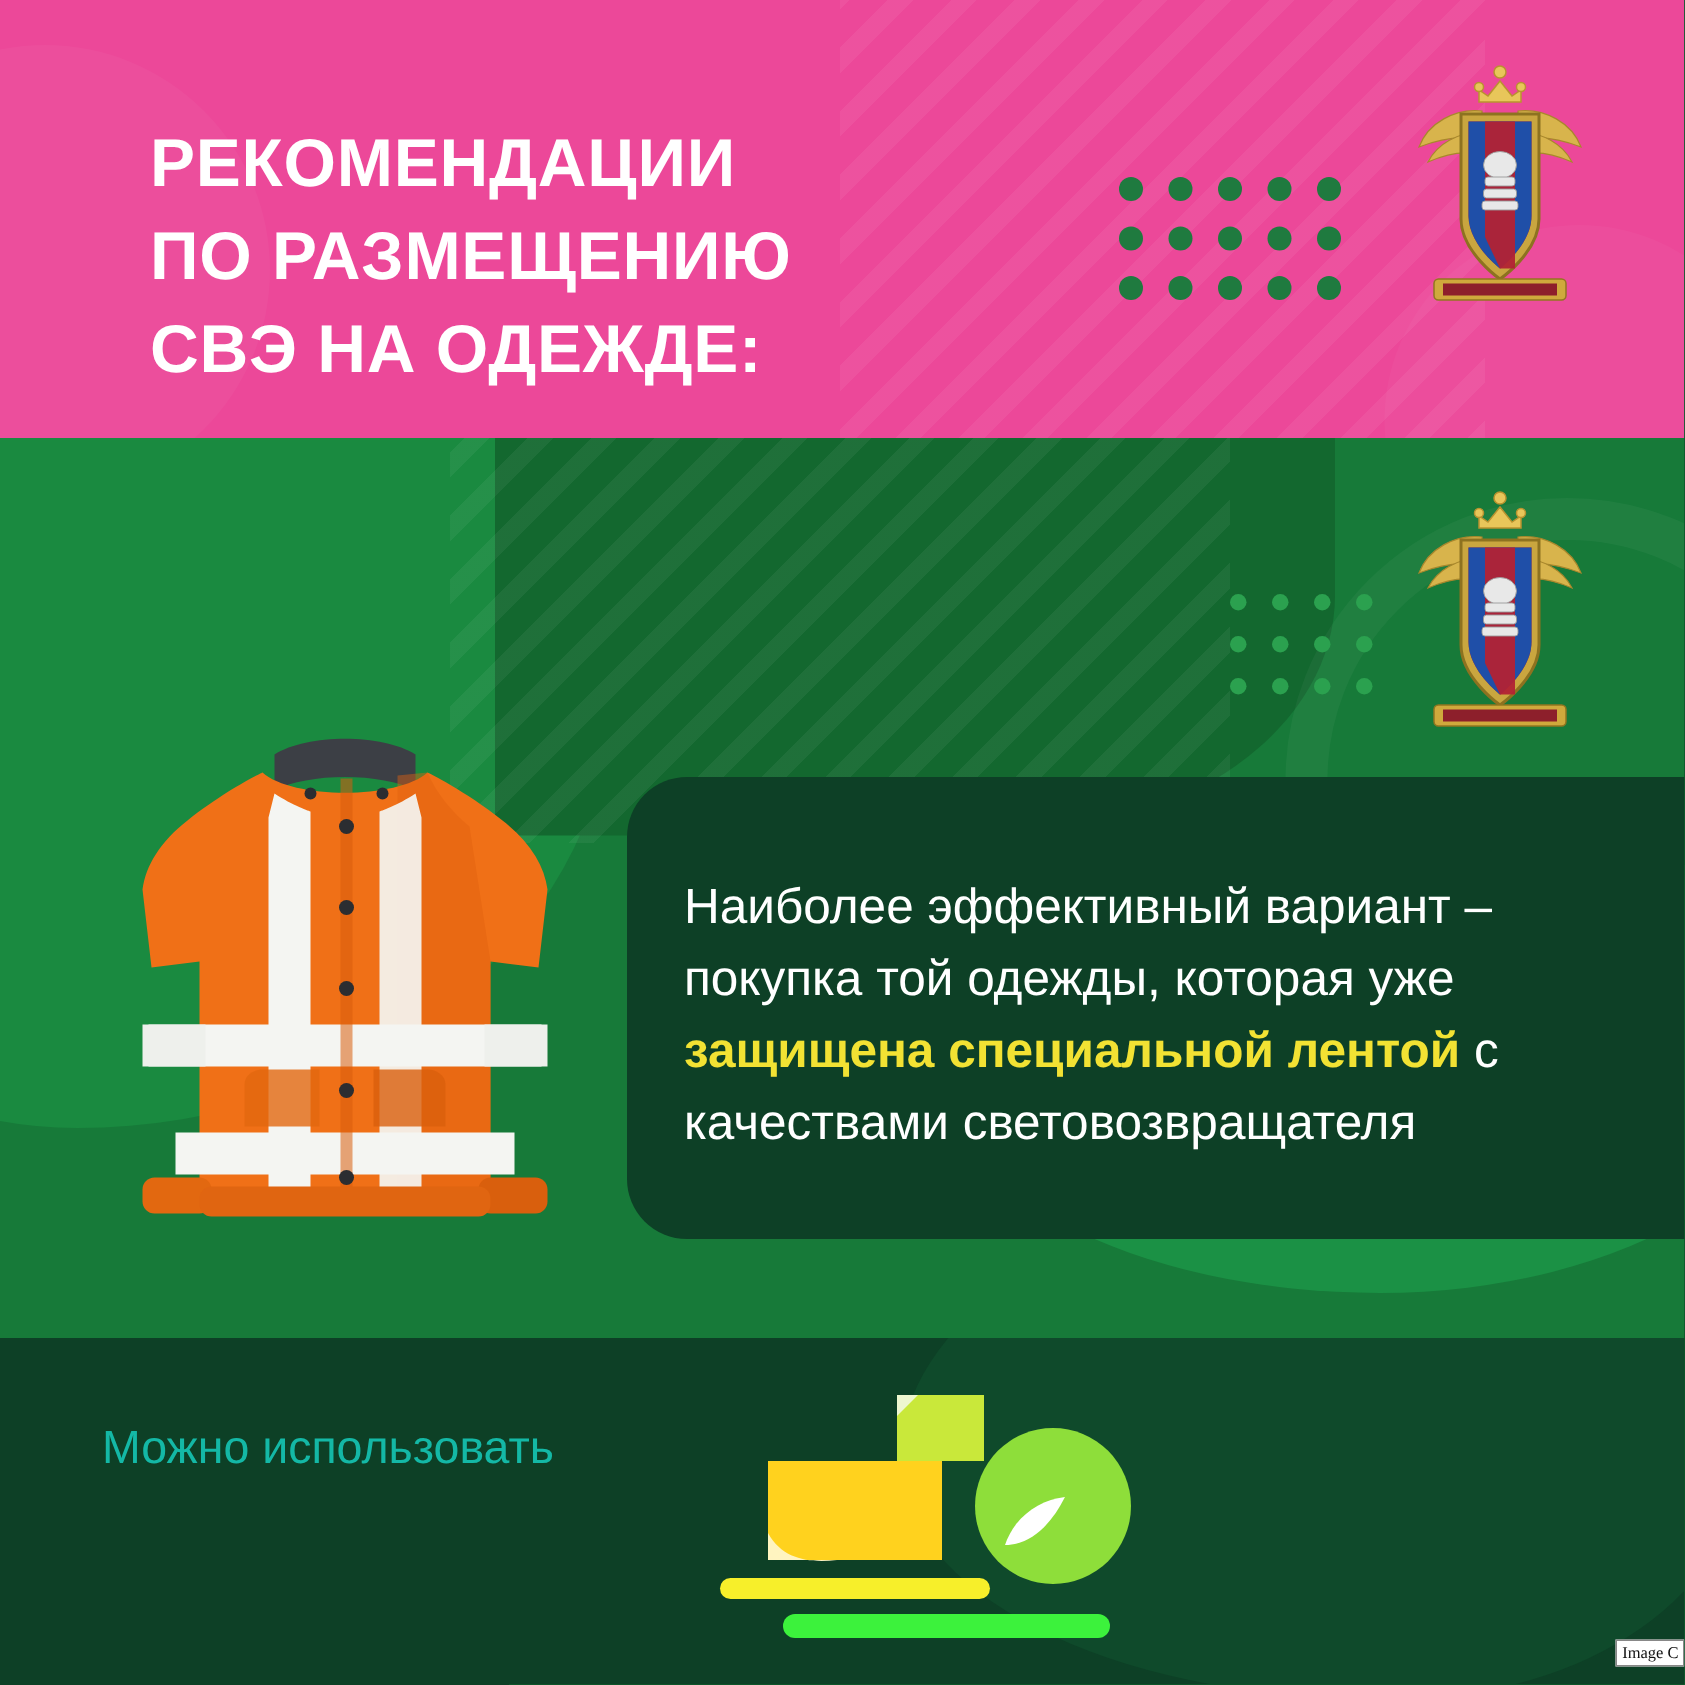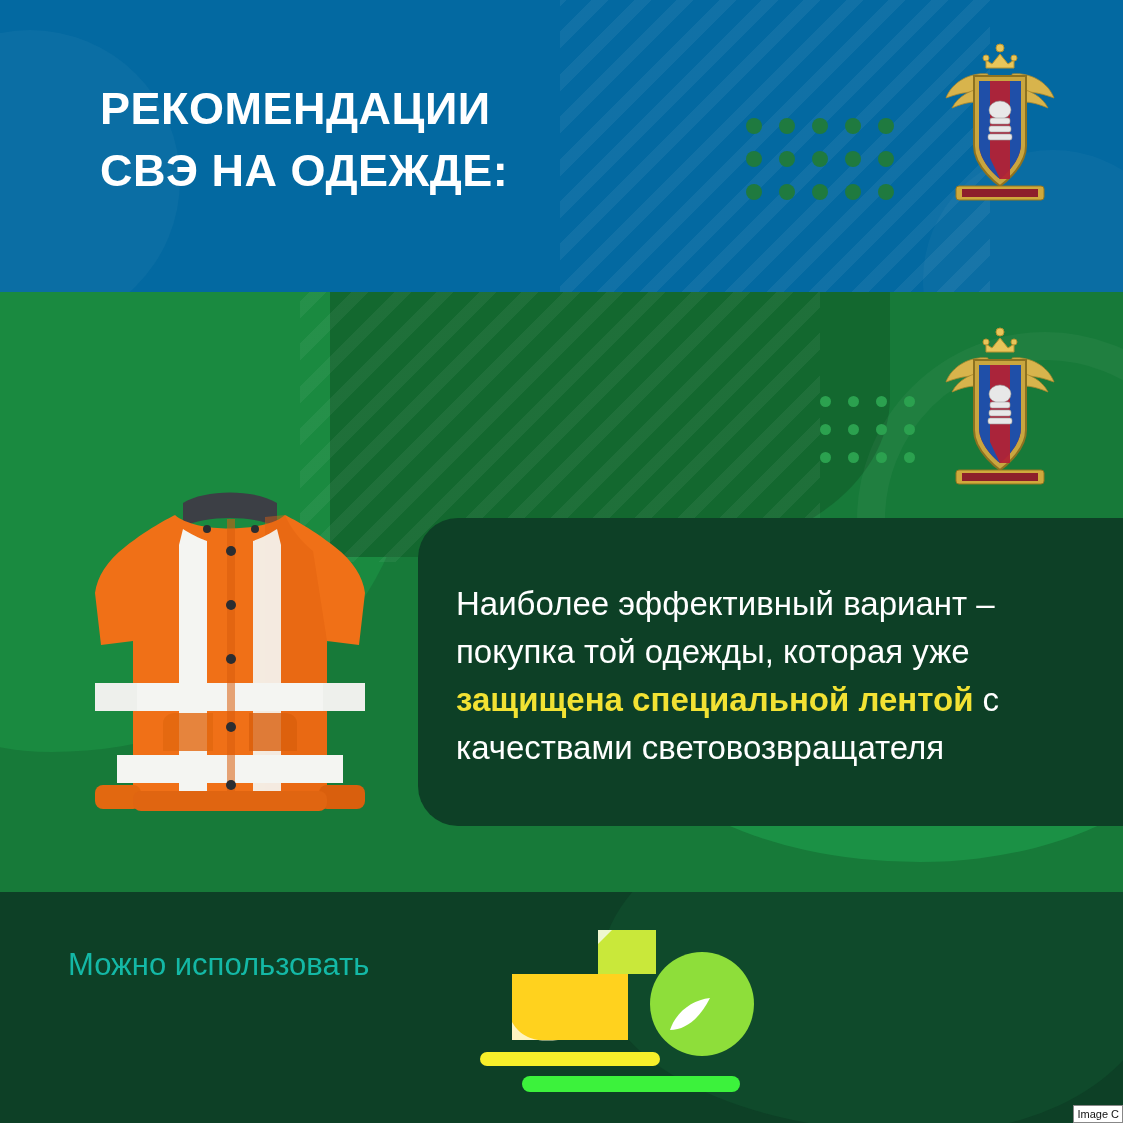--- a/index.html
+++ b/index.html
@@ -17,21 +17,21 @@
     overflow: hidden;
     background: #16803c;
   }
 
   
   .header {
     position: absolute;
     left: 0; top: 0;
     width: 1123px;
     height: 292px;
-    background: #0369a1;
+    background: #ec4899;
     overflow: hidden;
   }
   .header-stripes {
     position: absolute;
     left: 560px; top: -40px;
     width: 430px; height: 380px;
     background: repeating-linear-gradient(
         -45deg,
         rgba(255,255,255,0.055) 0px,
         rgba(255,255,255,0.055) 12px,
@@ -209,27 +209,27 @@
 
   .sticker-art {
     position: absolute;
     left: 470px; top: 20px;
     width: 330px; height: 200px;
   }
 
   
   .watermark {
     position: absolute;
-    right: 0; bottom: 0;
+    right: 0; bottom: 12px;
     background: #ffffff;
     color: #111;
     font-size: 11px;
     padding: 2px 3px;
     border: 1px solid #888;
-    font-family: Liberation Sans, sans-serif;
+    font-family: Liberation Serif, serif;
     white-space: nowrap;
     overflow: hidden;
     max-width: 48px;
   }
 </style>
 </head>
 <body>
 
 <div class="poster">
 
@@ -251,20 +251,21 @@
         <span></span>
       <span></span>
         <span></span>
         <span></span>
         <span></span>
         <span></span>
     </div>
 
     <div class="header-title">
       <span class="l">РЕКОМЕНДАЦИИ</span>
+      <span class="l">ПО РАЗМЕЩЕНИЮ</span>
       <span class="l">СВЭ НА ОДЕЖДЕ:</span>
     </div>
 
     <svg class="emblem emblem-header" viewBox="0 0 120 170">
 
       <g fill="#e8c65a" stroke="#b9932f" stroke-width="1">
         <circle cx="60" cy="10" r="4"></circle>
         <path d="M46 30 L46 22 L52 26 L60 16 L68 26 L74 22 L74 30 Z"></path>
         <circle cx="46" cy="20" r="3"></circle>
         <circle cx="74" cy="20" r="3"></circle>

